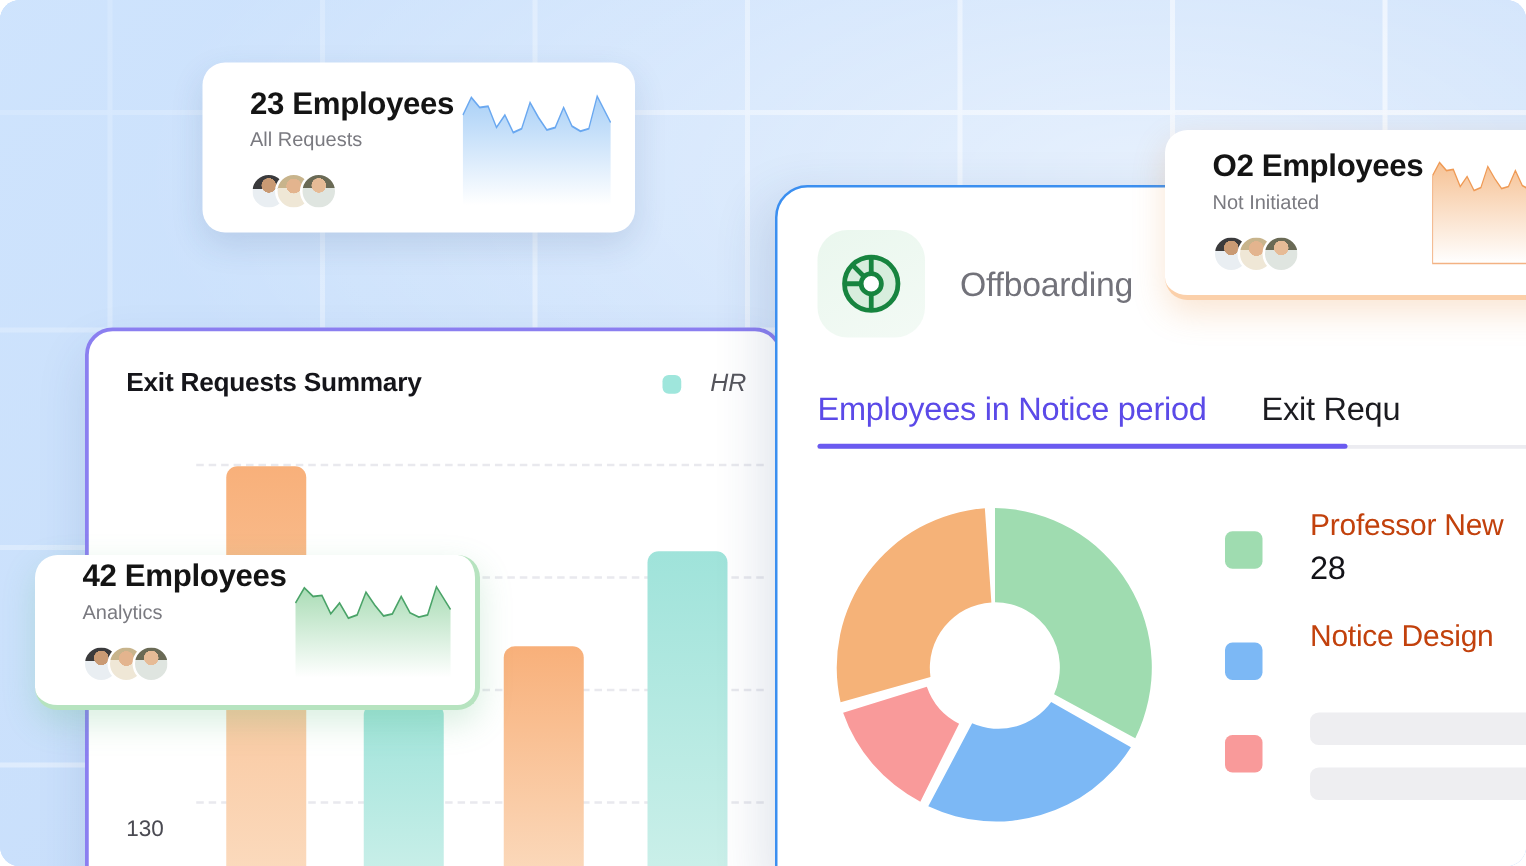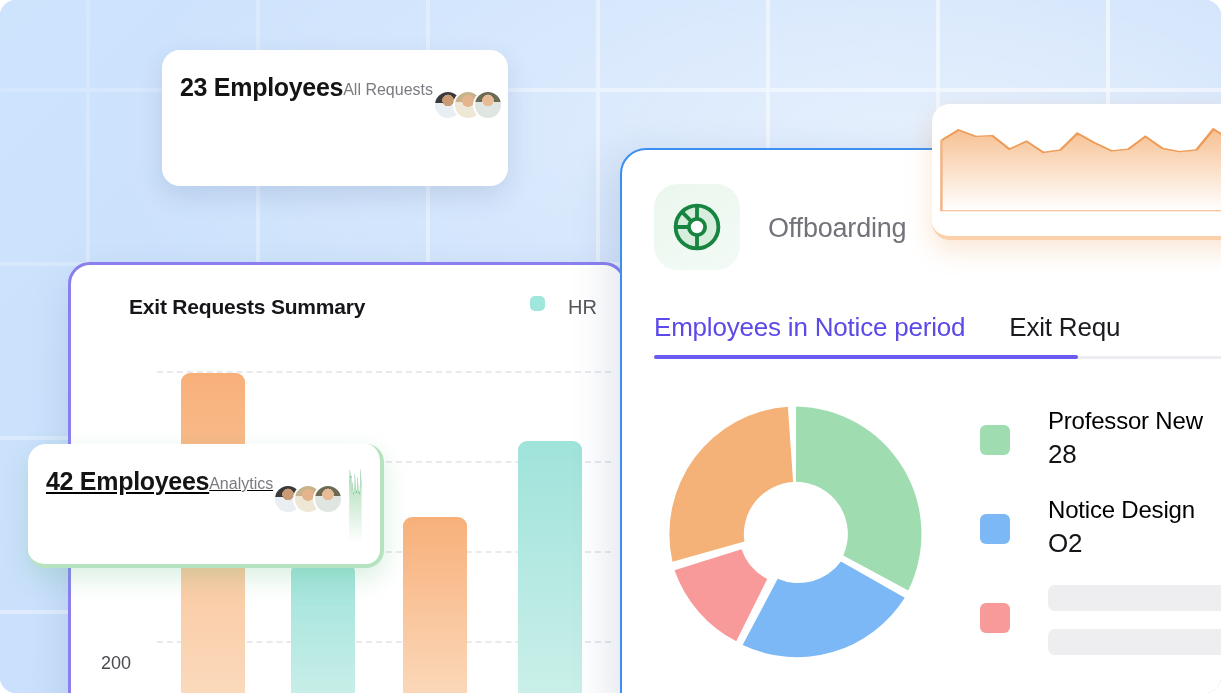--- a/index.html
+++ b/index.html
@@ -39,23 +39,24 @@
   
   .stat-card {
     border-radius: 18px;
     display: flex;
     align-items: stretch;
     box-shadow: 0 10px 26px rgba(40,70,120,.14);
     overflow: hidden;
   }
   .stat-left {
     padding: 24px 0 18px 18px;
-    display: flex; flex-direction: row;
-    justify-content: flex-start;
+    display: flex; flex-direction: column;
+    justify-content: flex-end;
     flex: 0 0 auto;
+    margin-left: 20px;
   }
   .stat-title {
     font-size: 25px; font-weight: 700; color: #141414;
     letter-spacing: -.3px; white-space: nowrap; line-height: 1.1;
   }
   .stat-sub {
     font-size: 16px; color: #7a7a80; margin-top: 7px; white-space: nowrap;
   }
   .avatars { display: flex; margin-top: 16px; }
   .avatar {
@@ -72,25 +73,24 @@
 
   
   #bar-panel {
     left: 68px; top: 262px; width: 558px; height: 470px;
     border: 3px solid #8b7ff0; border-radius: 22px;
     box-shadow: 0 18px 40px rgba(40,70,120,.13);
     overflow: hidden;
   }
   #bar-head {
     display: flex; align-items: center; justify-content: space-between;
-    padding: 30px 26px 0 17px;
-    margin-left: 41px;
+    padding: 30px 26px 0 30px;
   }
   #bar-title { font-size: 21px; font-weight: 700; color: #15151a; letter-spacing: -.2px; }
-  .legend-inline { display: flex; align-items: flex-start; gap: 23px; }
+  .legend-inline { display: flex; align-items: center; gap: 23px; font-style: italic; }
   .legend-chip { width: 15px; height: 15px; border-radius: 5px; background: #9fe6dc; }
   .legend-inline-label { font-size: 20px; color: #55555c; }
   #bar-body { position: relative; height: 380px; margin-top: 14px; }
   .ylabel {
     position: absolute; left: 30px; font-size: 18px; color: #4a4a52;
     transform: translateY(-50%);
   }
   .gridline {
     position: absolute; left: 86px; right: 12px; height: 0;
     border-top: 2px dashed #e9e9ee;
@@ -133,33 +133,33 @@
   }
 
   #chart-area { display: flex; margin-top: 30px; padding-left: 24px; }
   #donut { width: 300px; height: 290px; flex: 0 0 auto; }
   #legend { margin-left: 34px; padding-top: 18px; flex: 1 1 auto; }
   .legend-row { display: flex; align-items: flex-start; margin-bottom: 26px; }
   .legend-swatch {
     width: 30px; height: 30px; border-radius: 6px; flex: 0 0 auto; margin-top: 18px;
   }
   .legend-text { margin-left: 38px; }
-  .legend-name { font-size: 24px; color: #000000; white-space: nowrap; letter-spacing: -.2px; }
+  .legend-name { font-size: 24px; color: #c2410c; white-space: nowrap; letter-spacing: -.2px; }
   .legend-value { font-size: 26px; color: #131318; font-weight: 500; margin-top: 4px; letter-spacing: -.2px; }
   .skeleton { margin-left: 38px; }
   .skel-bar { height: 26px; border-radius: 7px; background: #eeeef1; }
   .skel-bar.w1 { width: 230px; }
   .skel-bar.w2 { width: 230px; margin-top: 18px; }
 
   
   #card-all   { left: 162px; top: 50px;  width: 346px; height: 136px; }
   #card-not   { left: 932px; top: 104px; width: 330px; height: 136px;
                 box-shadow: 0 10px 26px rgba(230,140,60,.22); border-bottom: 4px solid #fbd0aa; }
   #card-init  { left: 28px;  top: 444px; width: 356px; height: 124px;
-                box-shadow: 0 10px 26px rgba(80,180,120,.22); border-bottom: 4px solid #b6e3bf; border-right: 4px solid #b6e3bf; text-decoration: underline; }
+                box-shadow: 0 10px 26px rgba(80,180,120,.22); border-bottom: 4px solid #b6e3bf; border-right: 4px solid #b6e3bf; }
 </style>
 </head>
 <body>
 
 <div id="stage">
 
   <div id="bg-grid"></div>
   <div id="bg-sheen"></div>
 
   <div class="card" id="bar-panel">
@@ -170,21 +170,21 @@
         <span class="legend-inline-label">HR</span>
       </div>
     </div>
     <div id="bar-body">
       <div class="gridline" style="top:38px"></div>
       <div class="gridline" style="top:128px"></div>
       <div class="gridline" style="top:218px"></div>
       <div class="gridline" style="top:308px"></div>
 
       <div class="ylabel" style="top:128px">750</div>
-      <div class="ylabel" style="top:330px">200</div>
+      <div class="ylabel" style="top:330px">130</div>
 
       <div class="bar orange" style="left:110px; height:340px"></div>
       <div class="bar teal" style="left:220px; height:150px"></div>
       <div class="bar orange" style="left:332px; height:196px"></div>
       <div class="bar teal" style="left:447px; height:272px"></div>
     </div>
   </div>
 
   <div class="card" id="analytics-panel">
     <div id="analytics-head">
@@ -228,21 +228,20 @@
           <span class="legend-swatch" style="background:#9fdcb0"></span>
           <span class="legend-text">
             <span class="legend-name">Professor New</span>
             <div class="legend-value">28</div>
           </span>
         </div>
         <div class="legend-row">
           <span class="legend-swatch" style="background:#7cb8f5"></span>
           <span class="legend-text">
             <span class="legend-name">Notice Design</span>
-            <div class="legend-value">O2</div>
           </span>
         </div>
         <div class="legend-row">
           <span class="legend-swatch" style="background:#f99a9a"></span>
           <span class="skeleton">
             <div class="skel-bar w1"></div>
             <div class="skel-bar w2"></div>
           </span>
         </div>
       </div>
@@ -267,20 +266,29 @@
               <stop offset="100%" stop-color="#ffffff"></stop>
         </linearGradient>
           </defs>
         <path d="M2,20 L12,6 L22,14 L32,13 L42,30 L52,20 L62,34 L72,31 L82,10 L92,22 L102,32 L112,30 L122,14 L132,29 L142,33 L152,31 L162,5 L178,26 L178,92 L2,92 Z" fill="url(#gblue)"></path>
         <path d="M2,20 L12,6 L22,14 L32,13 L42,30 L52,20 L62,34 L72,31 L82,10 L92,22 L102,32 L112,30 L122,14 L132,29 L142,33 L152,31 L162,5 L178,26" fill="none" stroke="#6aa8f0" stroke-width="1.6"></path>
       </svg>
     </div>
   </div>
 
   <div class="card stat-card" id="card-not">
+    <div class="stat-left">
+      <div class="stat-title">O2 Employees</div>
+      <div class="stat-sub">Not Initiated</div>
+      <div class="avatars">
+        <div class="avatar av1"></div>
+        <div class="avatar av2"></div>
+        <div class="avatar av3"></div>
+      </div>
+    </div>
     <div class="stat-spark">
       <svg viewBox="0 0 180 110" preserveAspectRatio="none">
         <defs>
             <linearGradient id="gorange" x1="0" y1="0" x2="0" y2="1">
           <stop offset="0%" stop-color="#f6c193"></stop>
               <stop offset="100%" stop-color="#ffffff"></stop>
         </linearGradient>
           </defs>
         <path d="M2,18 L12,5 L22,13 L32,12 L42,29 L52,19 L62,33 L72,30 L82,9 L92,21 L102,31 L112,29 L122,13 L132,28 L142,32 L152,30 L162,4 L178,25 L178,106 L2,106 Z" fill="url(#gorange)"></path>
         <path d="M2,18 L12,5 L22,13 L32,12 L42,29 L52,19 L62,33 L72,30 L82,9 L92,21 L102,31 L112,29 L122,13 L132,28 L142,32 L152,30 L162,4 L178,25" fill="none" stroke="#ef9a55" stroke-width="1.7"></path>

